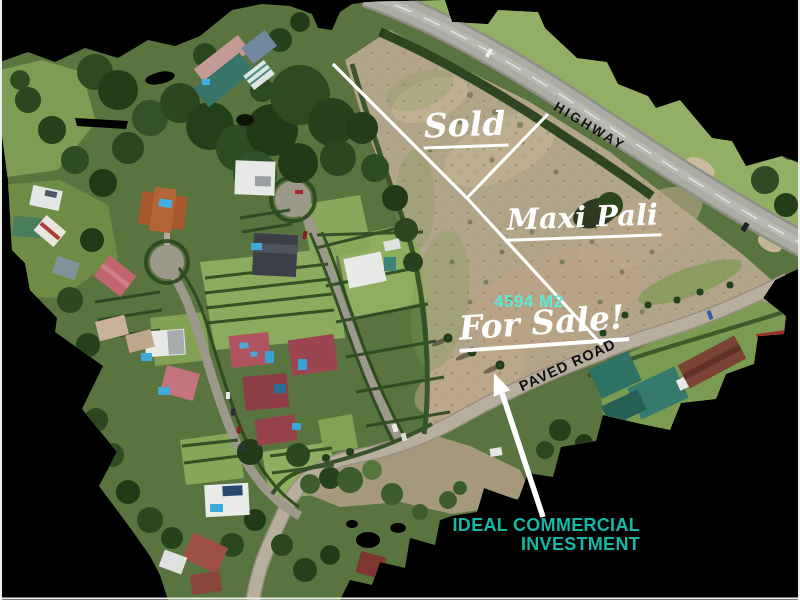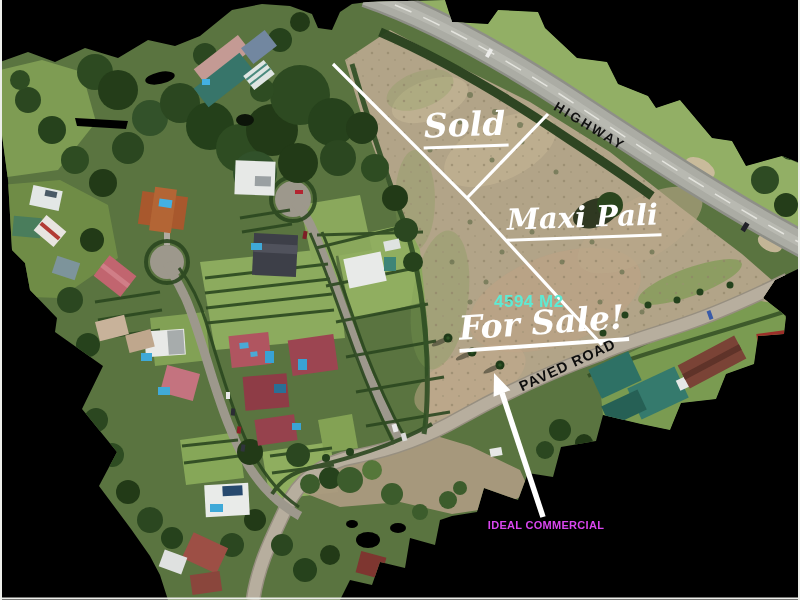--- a/index.html
+++ b/index.html
@@ -10,22 +10,22 @@
   .script-label{font-family:"DejaVu Serif",serif;font-style:italic;font-weight:700;
                 color:#fff;line-height:1;border-bottom:3px solid #fff;padding:0 3px 4px 1px;}
   #sold-label{left:423px;top:108px;font-size:33px;transform:rotate(-2deg);}
   #maxipali-label{left:506px;top:203px;font-size:29px;transform:rotate(-2deg);}
   #forsale-label{left:458px;top:306px;font-size:33px;border-bottom-width:4px;transform:rotate(-4deg);}
   #area-label{left:494px;top:292px;font-size:17px;font-weight:700;color:#5eead4;letter-spacing:.5px;}
   #highway-label{left:559px;top:99px;font-size:13.5px;font-weight:700;letter-spacing:2.5px;
                  color:#101010;transform:rotate(31deg);transform-origin:0 0;}
   #pavedroad-label{left:520px;top:379px;font-size:14.5px;font-weight:700;letter-spacing:1px;
                    color:#0d0d0d;transform:rotate(-25deg);transform-origin:0 50%;}
-  #note-label{left:452px;top:516px;width:188px;text-align:center;font-size:11px;
-              font-weight:700;color:#d946ef;line-height:19px;letter-spacing:.3px;}
+  #note-label{left:452px;top:516px;width:188px;text-align:right;font-size:18px;
+              font-weight:700;color:#14b8a6;line-height:19px;letter-spacing:.3px;}
   #note-label span{display:block;}
 </style>
 </head>
 <body>
 
 <div class="stage">
 
 <svg width="800" height="600" viewBox="0 0 800 600">
   <defs>
     <clipPath id="land">
@@ -444,14 +444,15 @@
 </svg>
 
   <div class="label script-label" id="sold-label">Sold</div>
   <div class="label" id="highway-label">HIGHWAY</div>
   <div class="label script-label" id="maxipali-label">Maxi Pali</div>
   <div class="label" id="area-label">4594 M2</div>
   <div class="label script-label" id="forsale-label">For Sale!</div>
   <div class="label" id="pavedroad-label">PAVED ROAD</div>
   <div class="label" id="note-label">
     <span>IDEAL COMMERCIAL</span>
+    <span>INVESTMENT</span>
   </div>
 </div>
 
 </body></html>

